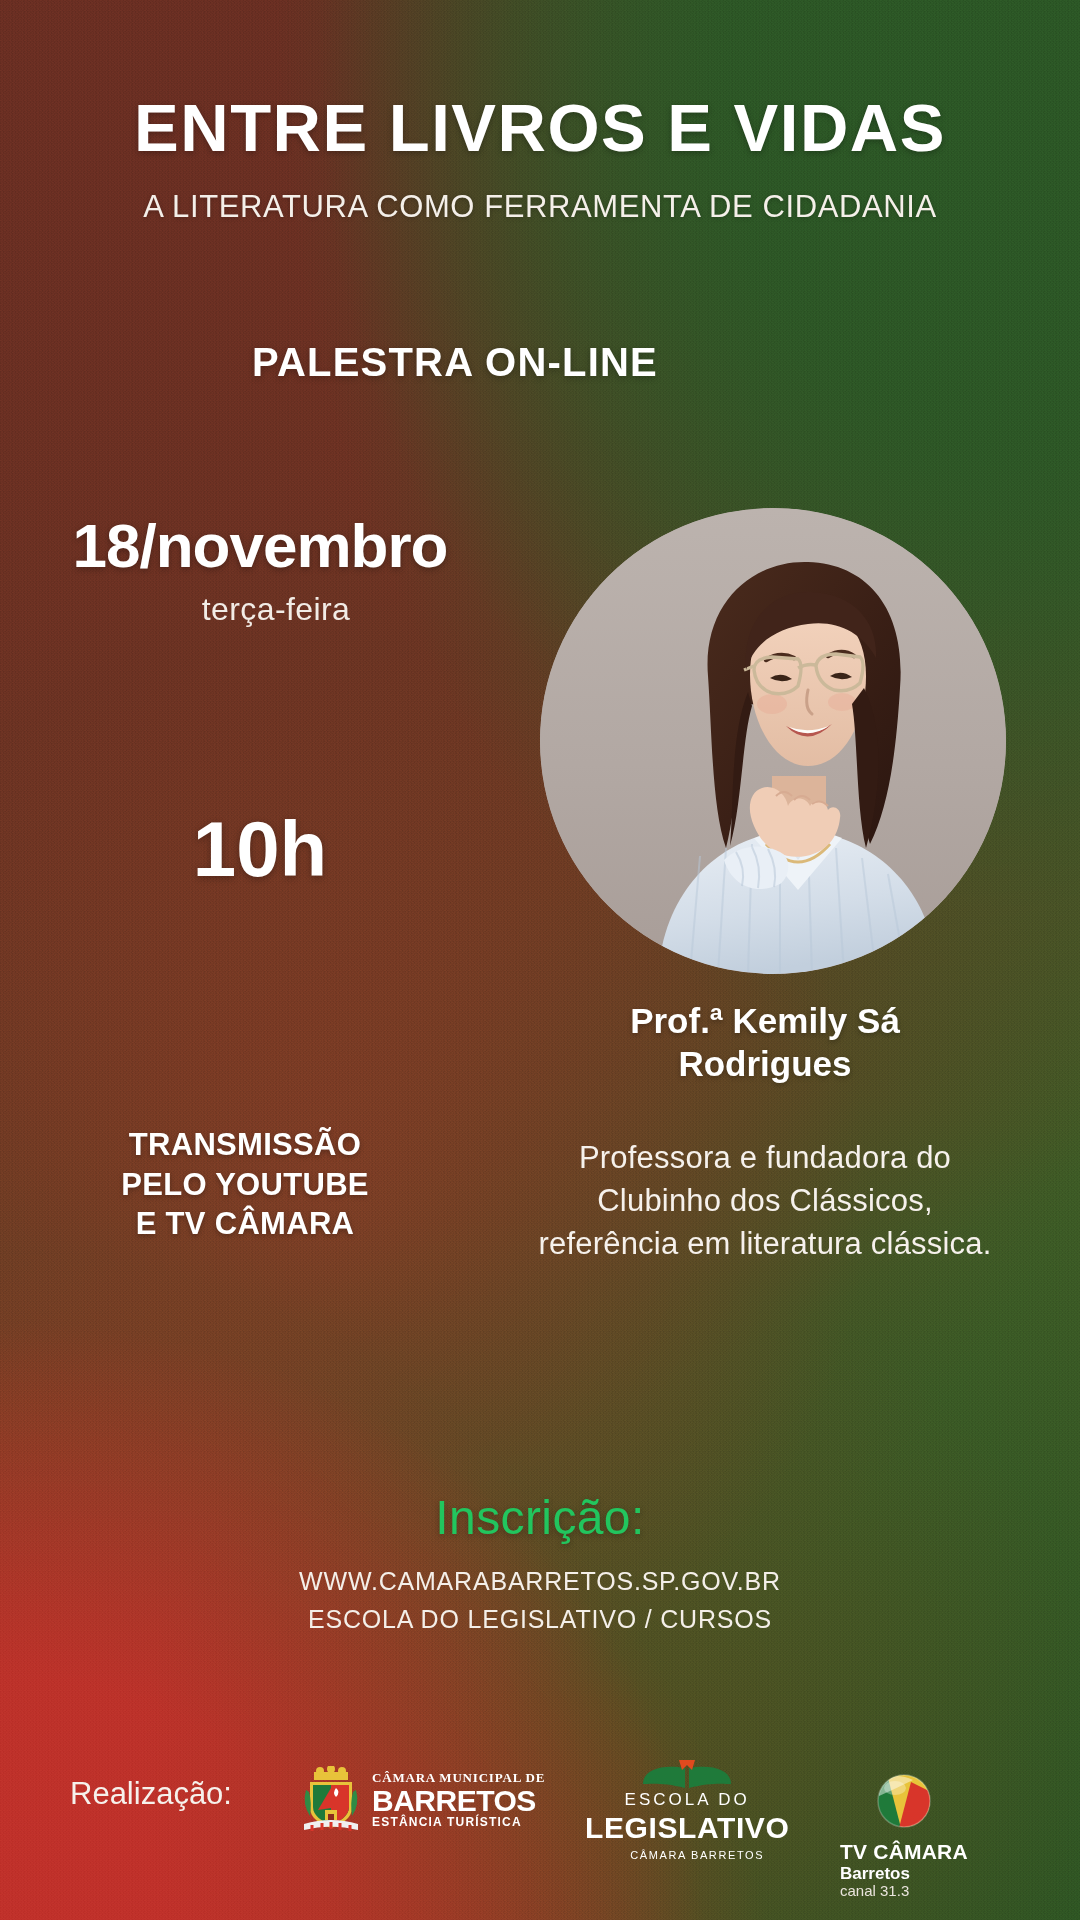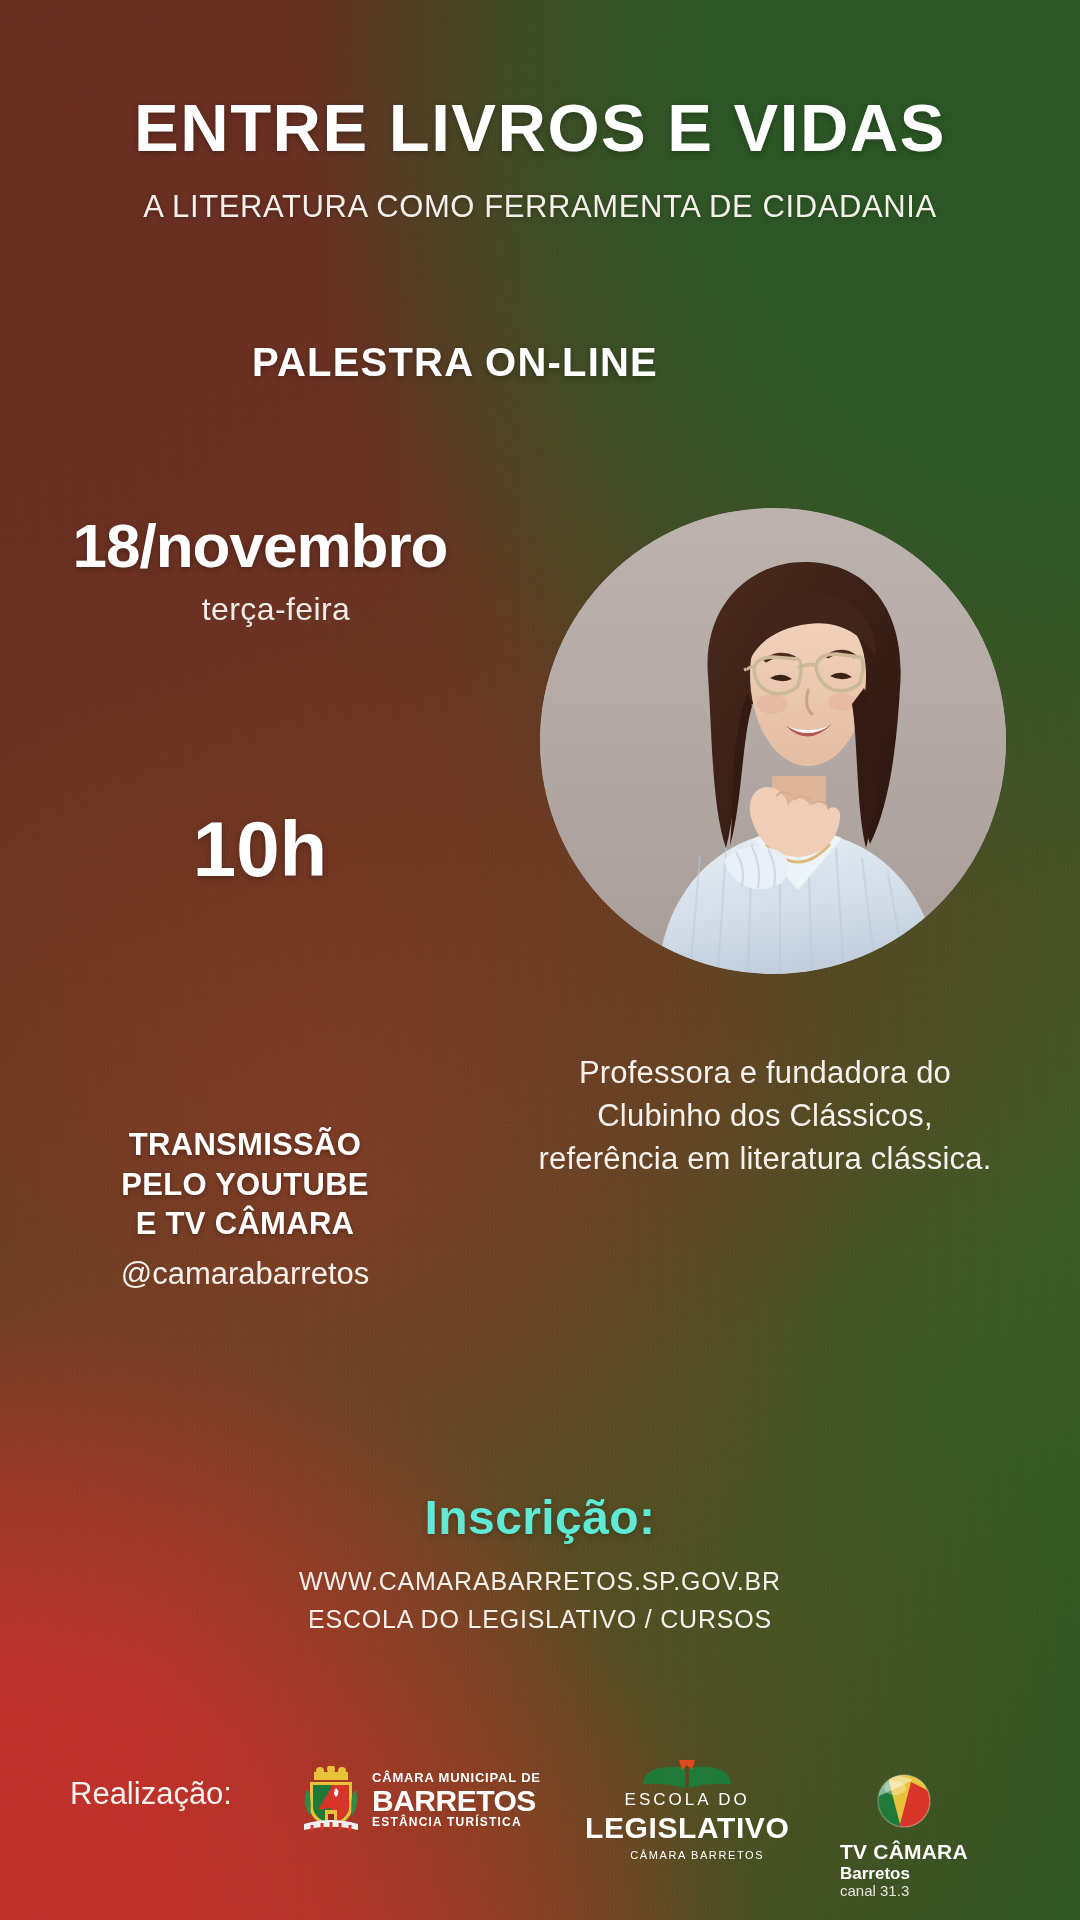--- a/index.html
+++ b/index.html
@@ -123,21 +123,21 @@
     font-size:31px; font-weight:700; color:#ffffff; line-height:1.28;
     letter-spacing:.3px; text-shadow:0 2px 5px rgba(0,0,0,.28);
   }
   .broadcast-handle{
     margin-top:12px; font-size:31px; font-weight:300; color:#f6f1ec;
   }
 
   
   .registration{ position:absolute; top:1490px; left:0; width:1080px; text-align:center; }
   .reg-title{
-    font-size:48px; font-weight:700; color:#5eead4; letter-spacing:.4px;
+    font-size:48px; font-weight:400; color:#22c55e; letter-spacing:.4px;
     text-shadow:0 2px 6px rgba(0,0,0,.28);
   }
   .reg-line{
     margin-top:18px; font-size:25px; font-weight:300; color:#f4efe9; letter-spacing:.8px;
     line-height:1.5;
   }
 
   
   .footer{
     position:absolute; top:1752px; left:0; width:1080px; height:110px;
@@ -146,21 +146,21 @@
   .footer-label{
     position:absolute; left:70px; top:24px;
     font-size:31px; font-weight:300; color:#f6f1ec;
   }
   .logo{ position:absolute; display:flex; align-items:center; gap:10px; }
 
   
   .logo-camara{ left:300px; top:14px; }
   .crest{ width:62px; height:68px; flex:none; }
   .camara-text{ line-height:1.05; }
-  .camara-l1{ font-size:13px; font-weight:700; color:#ffffff; letter-spacing:.8px; }
+  .camara-l1{ font-size:13px; font-weight:700; color:#ffffff; letter-spacing:.8px;font-family:Liberation Serif, serif; }
   .camara-l2{ font-size:30px; font-weight:700; color:#ffffff; letter-spacing:-.5px; }
   .camara-l3{ font-size:12px; font-weight:700; color:#ffffff; letter-spacing:1.2px; }
 
   
   .logo-escola{ left:585px; top:6px; flex-direction:column; gap:2px; text-align:center; }
   .book-mark{ width:96px; height:30px; }
   .escola-l1{ font-size:17px; font-weight:400; color:#ffffff; letter-spacing:3px; }
   .escola-l2{ font-size:30px; font-weight:700; color:#ffffff; letter-spacing:.6px; line-height:1.05; }
   .escola-l3{ font-size:11px; font-weight:400; color:#ffffff; letter-spacing:1.6px; margin-top:3px;margin-left:20px; }
 
@@ -291,30 +291,33 @@
           <g opacity=".55" stroke="#b8c7d8" stroke-width="2" fill="none">
             <path d="M196 344 Q206 360 202 378"></path>
             <path d="M212 339 Q222 358 218 380"></path>
             <path d="M228 341 Q238 360 234 379"></path>
           </g>
         </g>
       </svg>
     </div>
 
     <div class="speaker">
+      <div class="speaker-name">
+        <span>Prof.ª Kemily Sá</span><br>
+        <span>Rodrigues</span>
+      </div>
       <div class="speaker-bio">Professora e fundadora do Clubinho dos Clássicos, referência em literatura clássica.</div>
     </div>
 
     <div class="broadcast">
       <div class="broadcast-title">
         <span>TRANSMISSÃO</span><br>
         <span>PELO YOUTUBE</span><br>
         <span>E TV CÂMARA</span>
       </div>
-      <div class="broadcast-handle">@camarabarretos</div>
     </div>
 
     <div class="registration">
       <div class="reg-title">Inscrição:</div>
       <div class="reg-line">
         <span>WWW.CAMARABARRETOS.SP.GOV.BR</span><br>
         <span>ESCOLA DO LEGISLATIVO / CURSOS</span>
       </div>
     </div>
 

